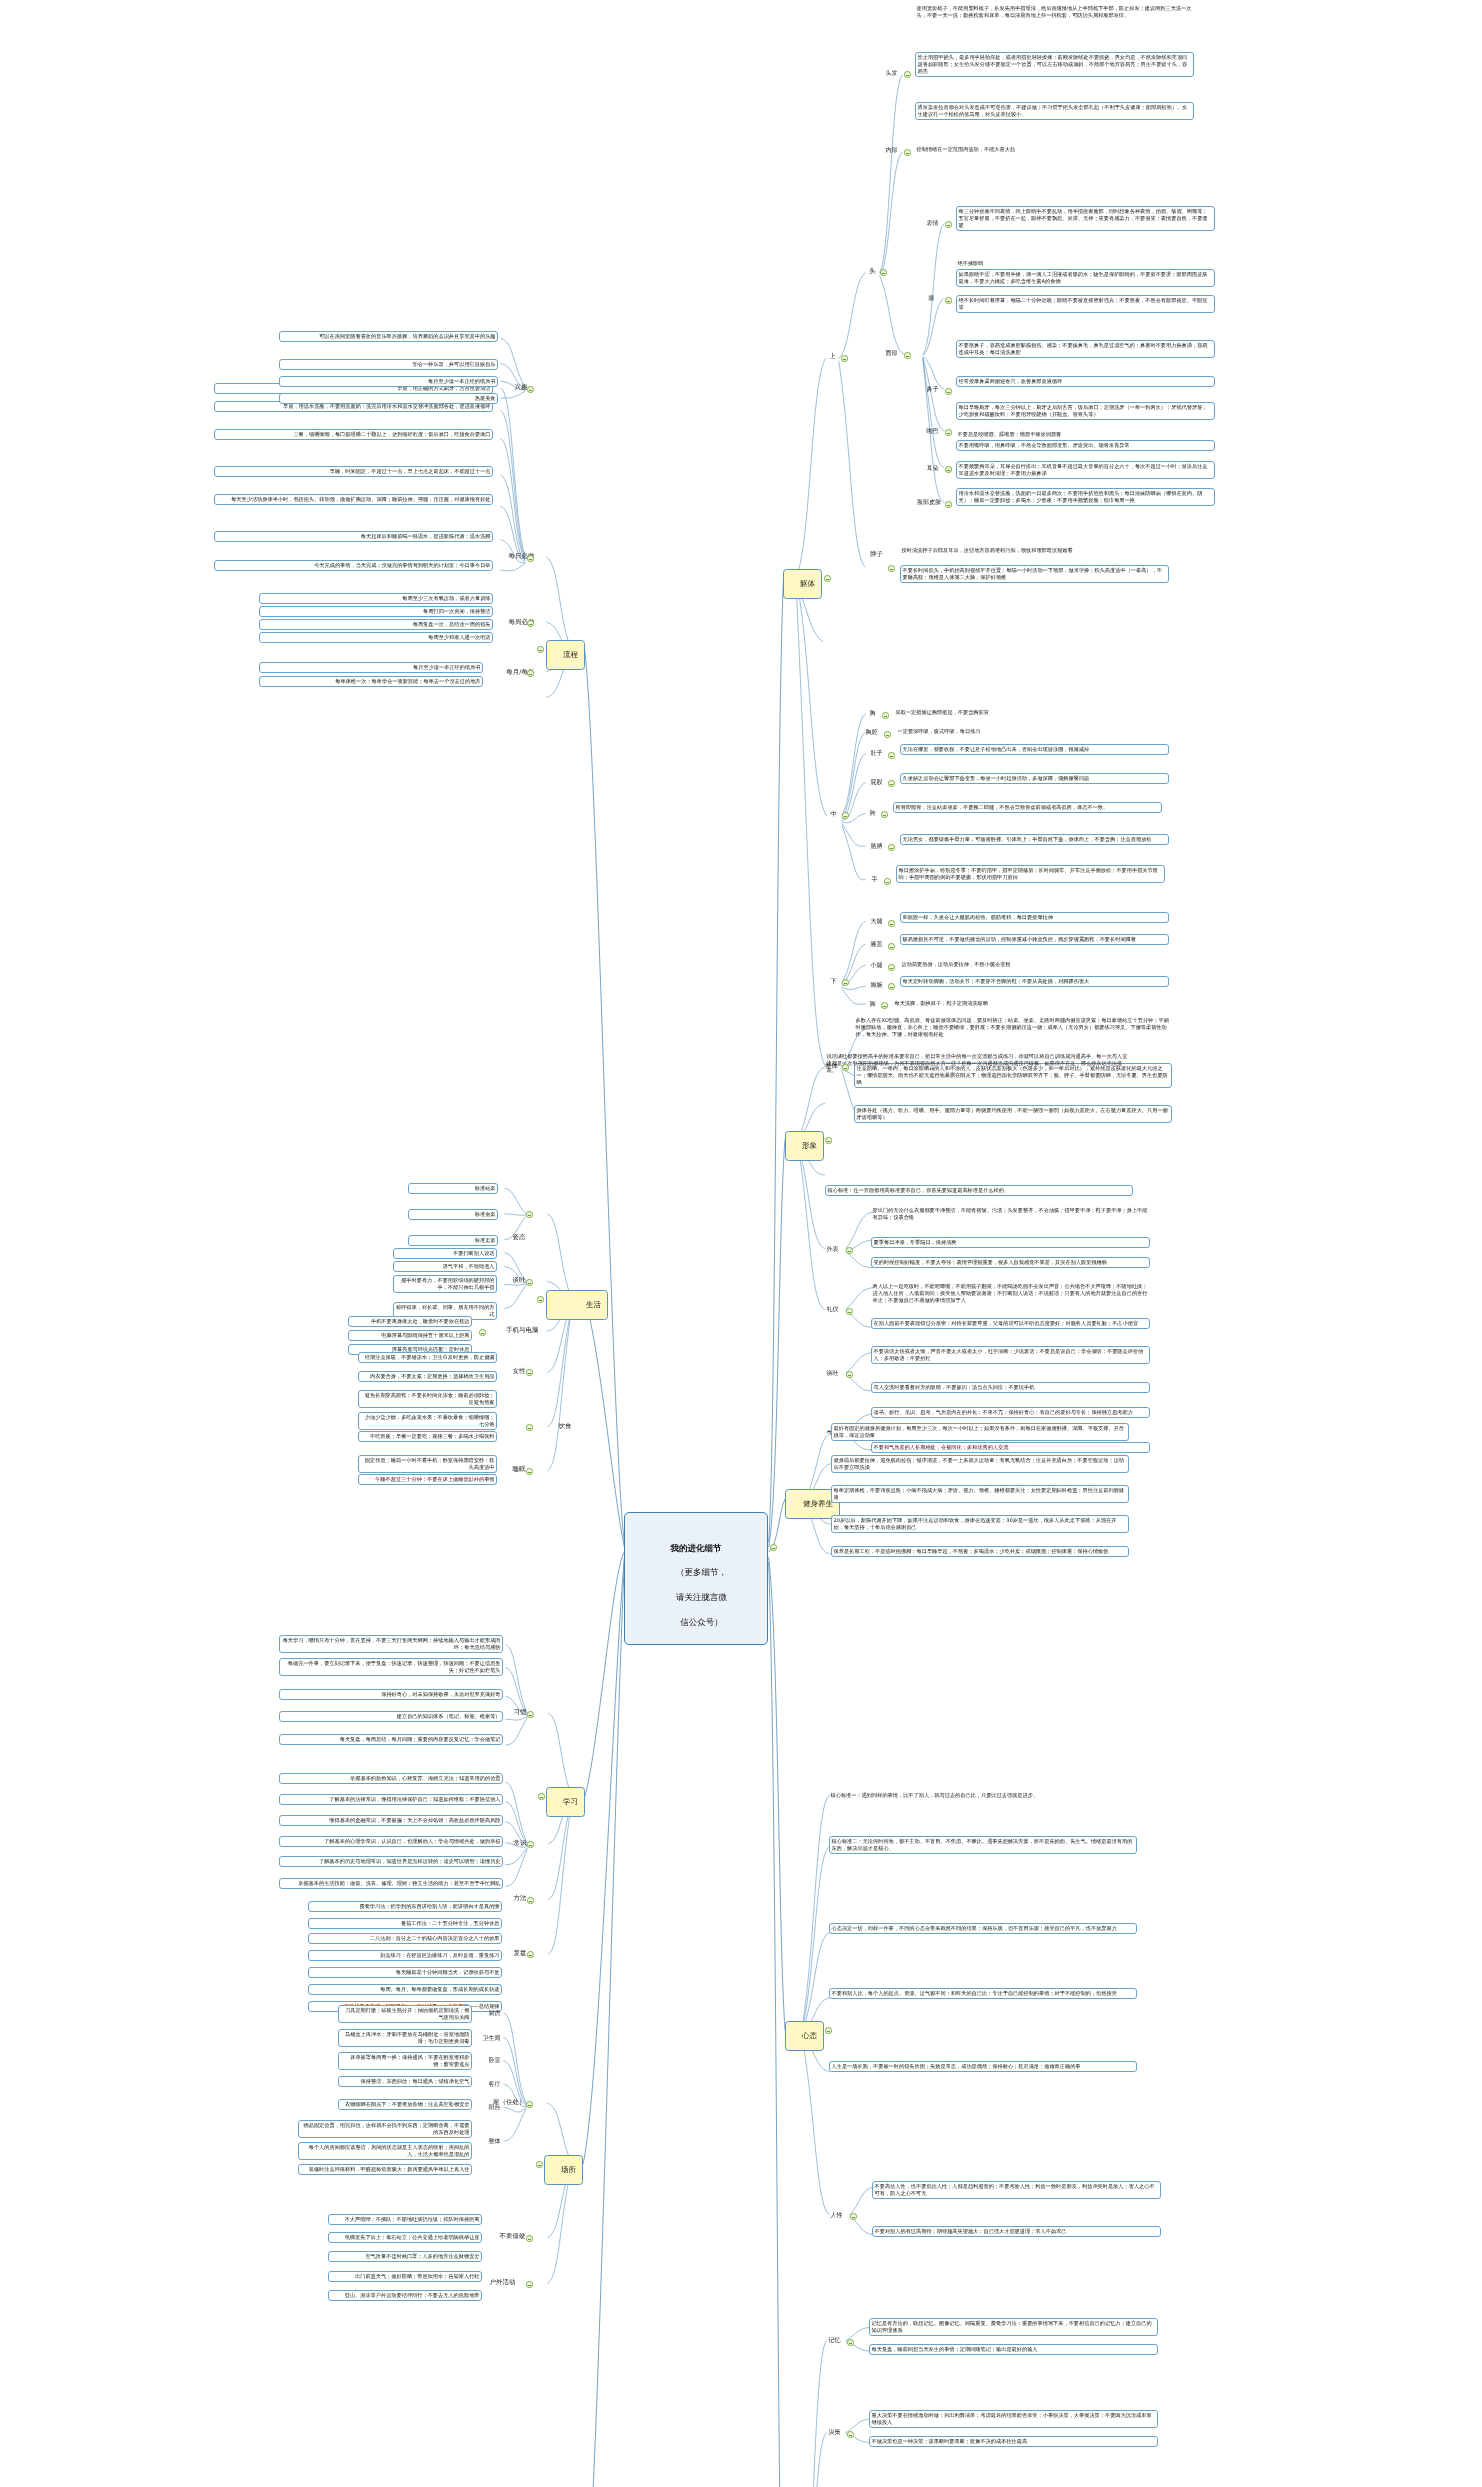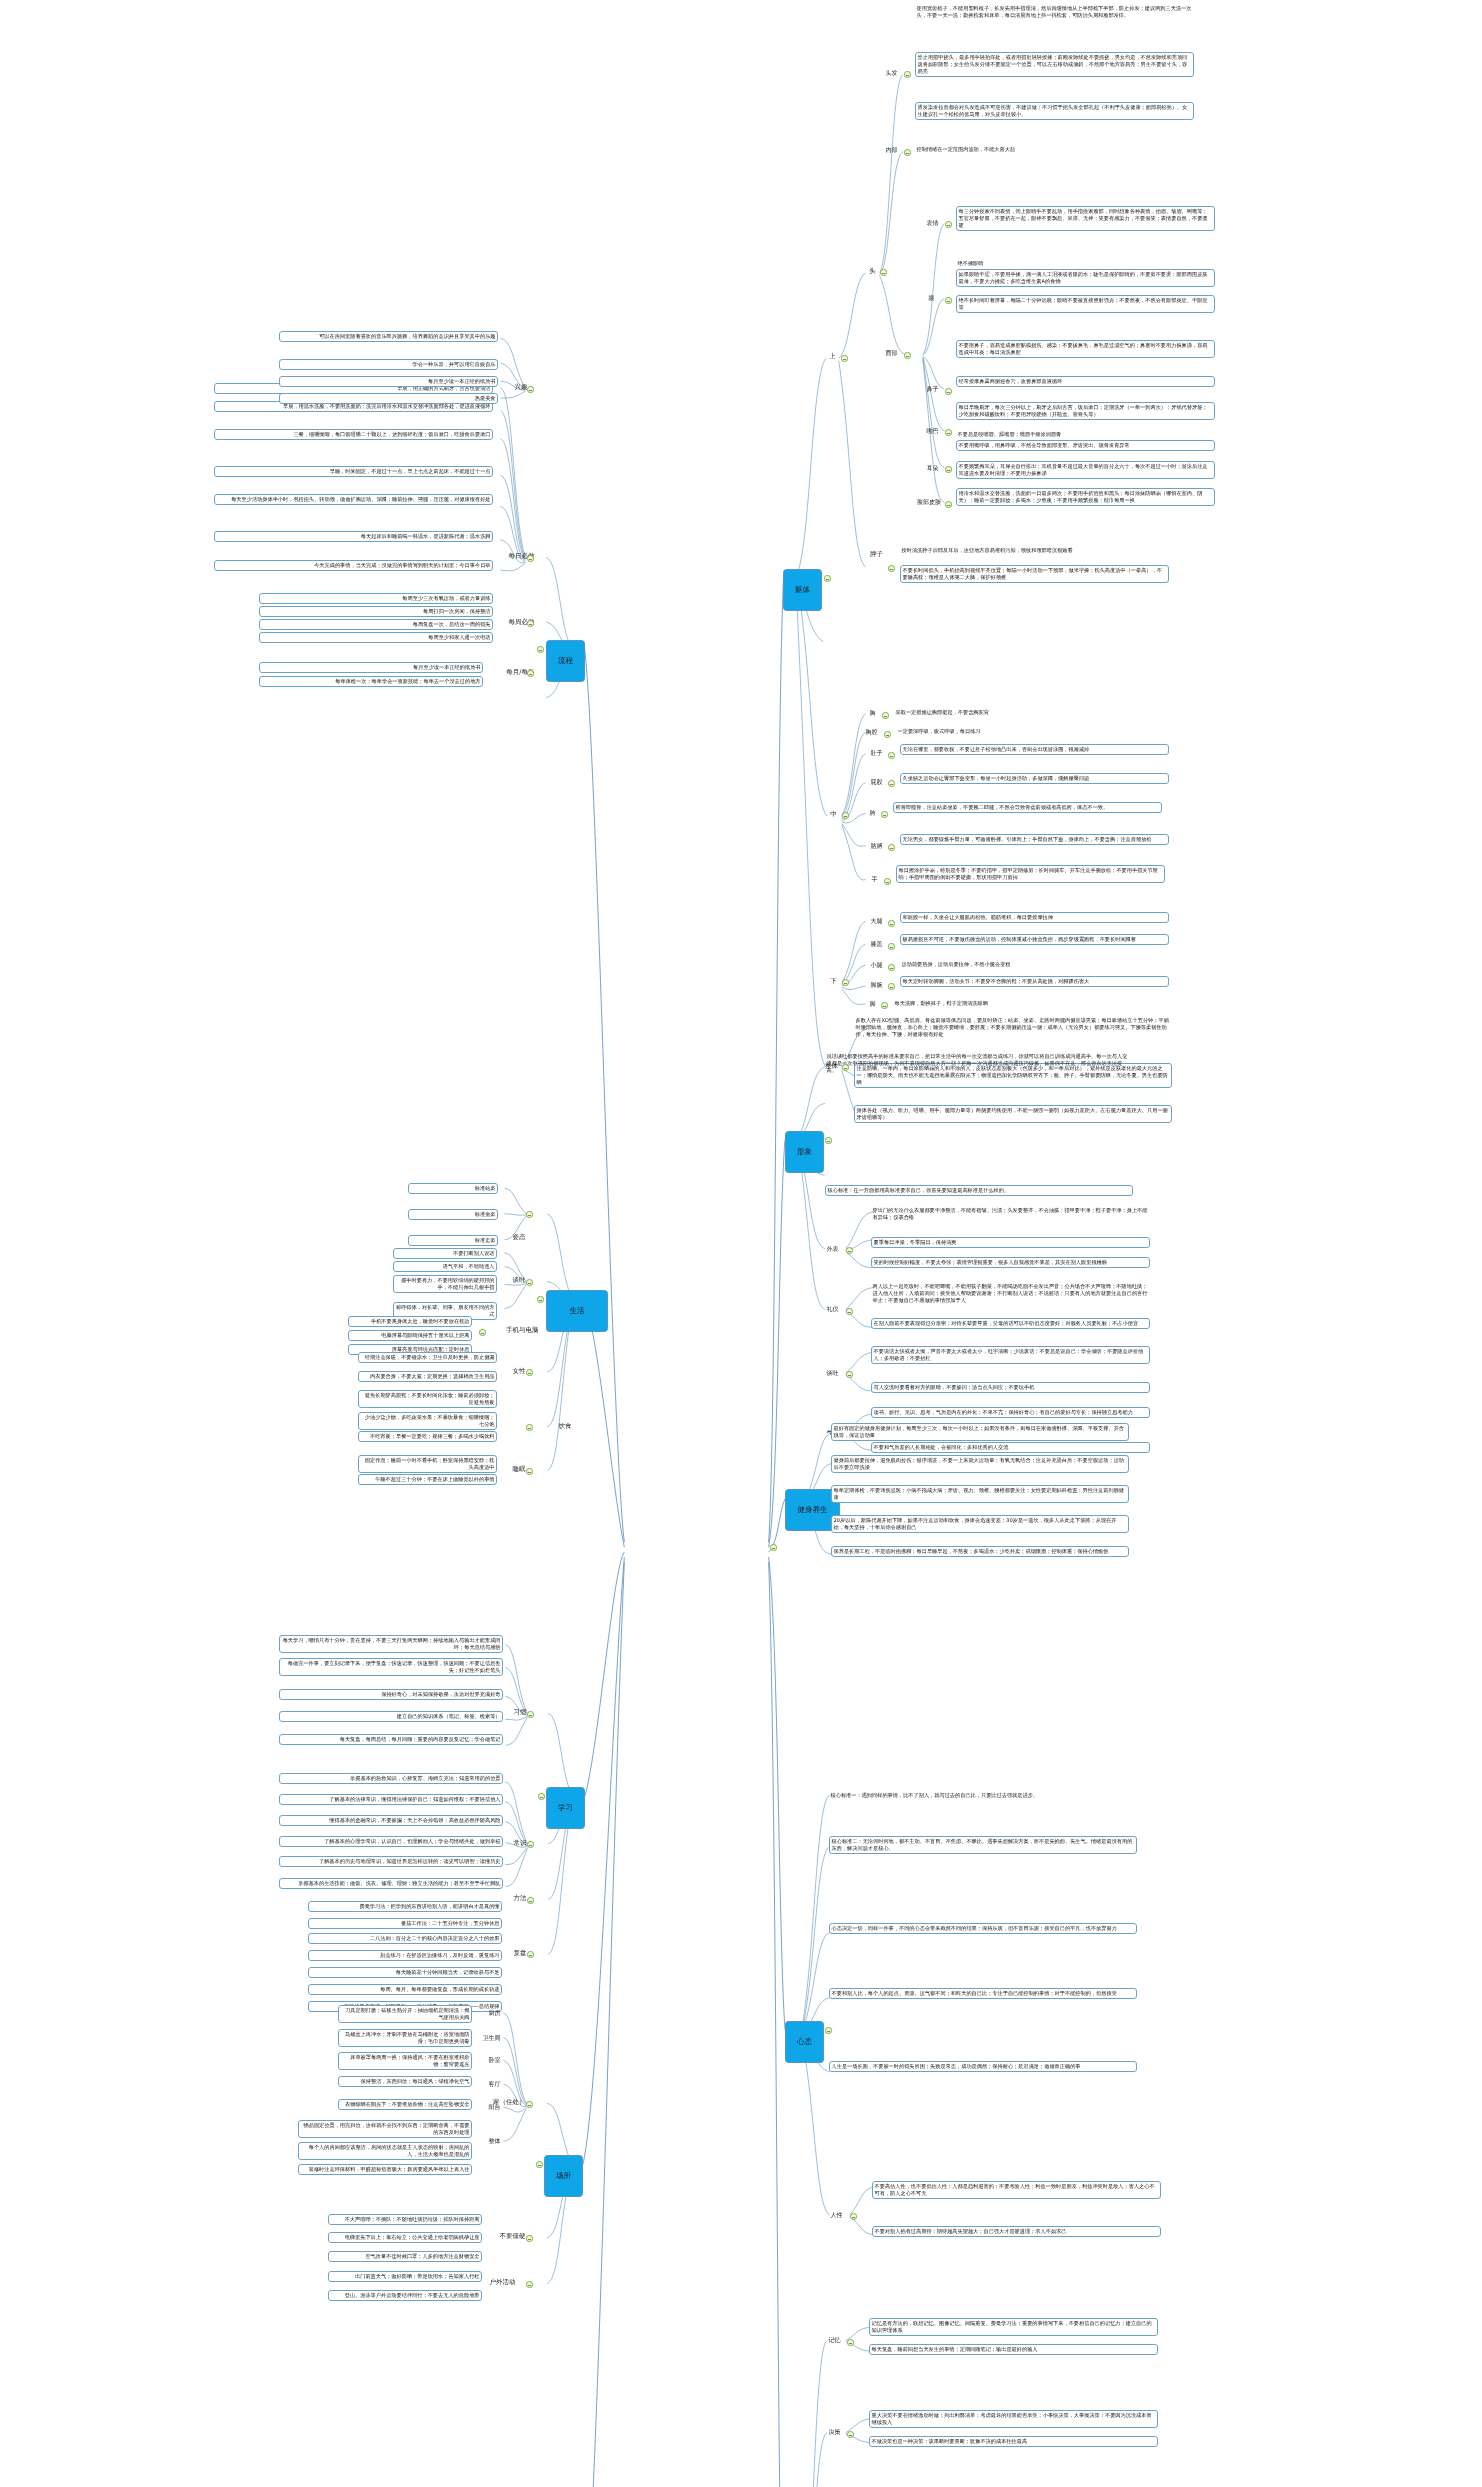--- a/index.html
+++ b/index.html
@@ -34,26 +34,26 @@
     border: 1.5px solid #3f7fac;
     border-radius: 5px;
     text-align: center;
     padding: 4px 5px;
     font-size: 8.5px;
     line-height: 1.45;
     color: #111;
   }
   .root b { font-weight: bold; display:block; }
   .lvl1 {
-    background: #0ea5e9;
+    background: #fef9c3;
     border: 0.7px solid #5b92c0;
     border-radius: 3.5px;
-    padding: 15px 6px;
+    padding: 9px 6px;
     font-size: 7.5px;
-    text-align: center;
+    text-align: right;
     color: #1a1a1a;
   }
   .lvl2 {
     font-size: 6.5px;
     color: #1a1a1a;
     padding: 0.5px 1.5px;
     text-align: center;
     background: transparent;
   }
   .lvl3 {
@@ -268,20 +268,26 @@
       <path d="M1056 5352 C1034 5330 1034 5290 1012 5286"></path>
       <path d="M1056 5354 C1034 5348 1034 5330 1012 5328"></path>
       <path d="M1056 5356 C1034 5366 1034 5372 1012 5374"></path>
       <path d="M1056 5438 C1034 5418 1034 5378 1012 5374"></path>
       <path d="M1056 5440 C1034 5440 1034 5422 1012 5420"></path>
       <path d="M1056 5442 C1034 5460 1034 5470 1012 5472"></path>
       <path d="M1056 5444 C1034 5500 1034 5520 1012 5522"></path>
     </g>
   </svg>
 
+  <div class="node root" style="left:624px; top:1512px; width:144px;">
+    <b>我的进化细节</b>
+    <span>（更多细节，</span><br>
+    <span>请关注胧言微</span><br>
+    <span>信公众号）</span>
+  </div>
   <div class="handle" style="left:770px; top:1544px;"></div>
 
   <div class="node lvl1" style="left:783px; top:569px; width:39px;"><span>躯体</span></div>
   <div class="handle" style="left:824px; top:575px;"></div>
 
   <div class="node lvl1" style="left:785px; top:1131px; width:39px;"><span>形象</span></div>
   <div class="handle" style="left:825px; top:1137px;"></div>
 
   <div class="node lvl1" style="left:785px; top:1489px; width:55px;"><span>健身养生</span></div>
   <div class="handle" style="left:841px; top:1495px;"></div>

